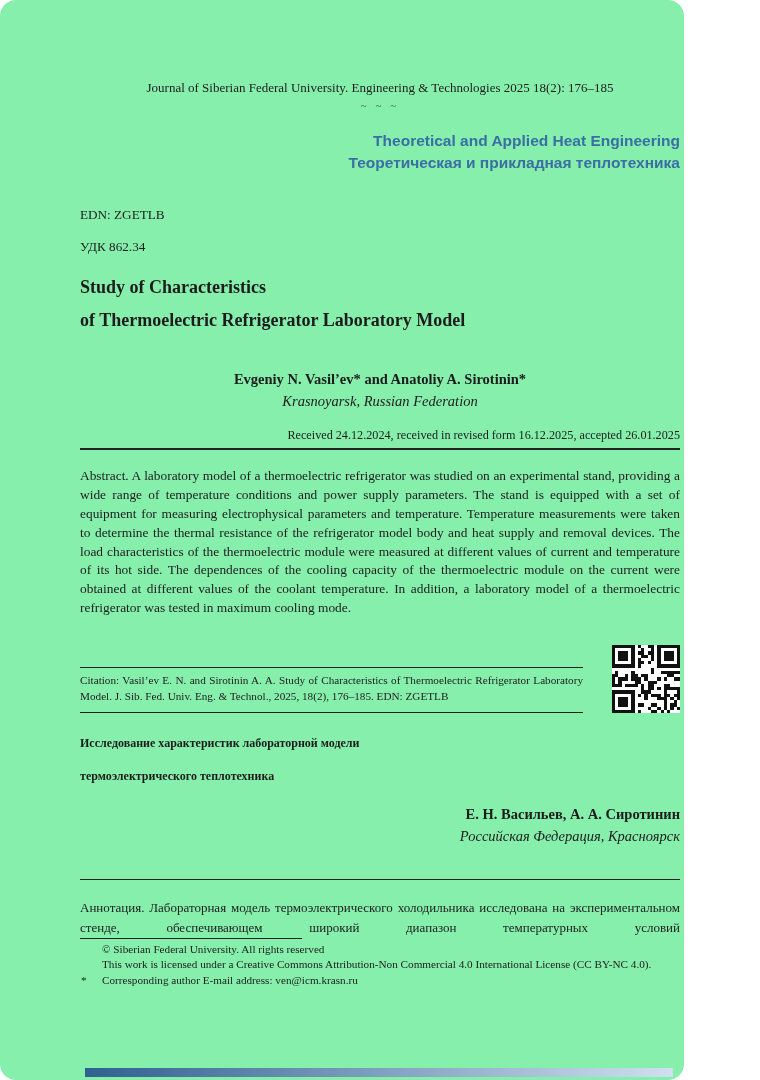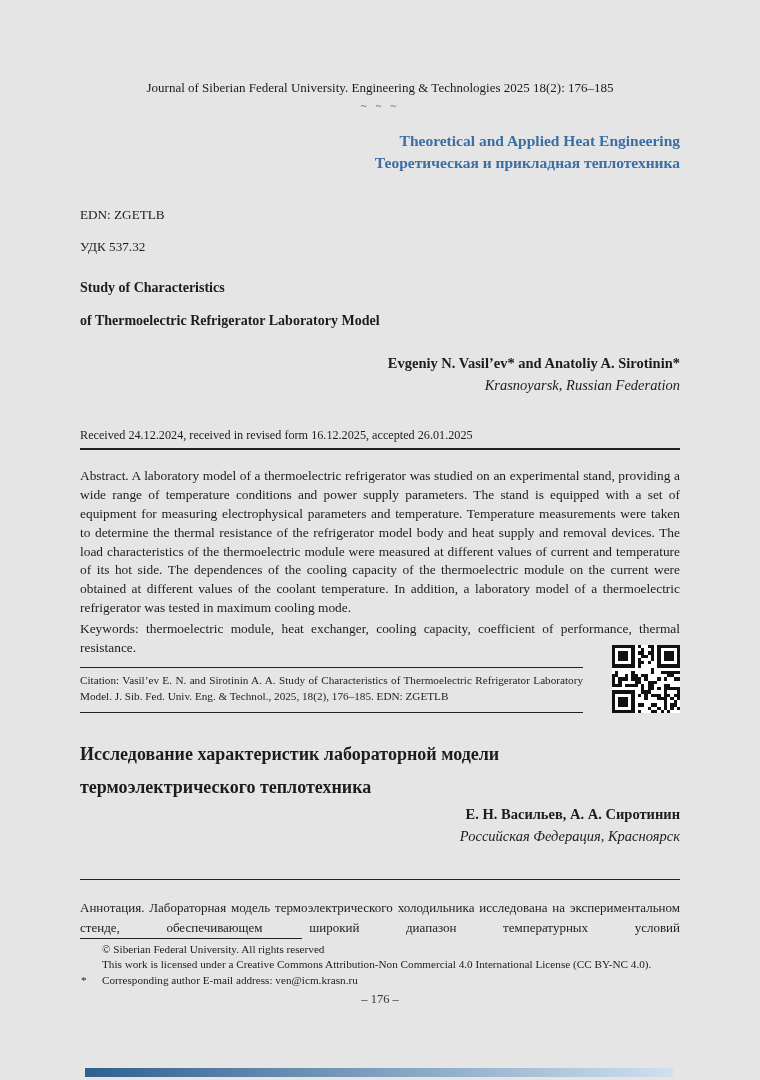--- a/index.html
+++ b/index.html
@@ -1,48 +1,48 @@
 <!DOCTYPE html>
 <html><head>
 <meta charset="utf-8">
 <style>
   html,body{margin:0;padding:0;background:#ffffff;}
-  .page{position:relative;width:760px;height:1080px;background:#e5e5e5;overflow:hidden;
-        font-family:"Liberation Serif",serif;color:#1c1c1c;}
+  .page{position:relative;width:684px;height:1080px;background:#86efac;overflow:hidden;
+        font-family:"Liberation Serif",serif;color:#1c1c1c;border-radius:16px;}
   .blk{position:absolute;left:80px;width:600px;}
 
   .journal-line{top:80px;text-align:center;font-size:13px;}
   .tildes{top:99px;text-align:center;font-size:11px;letter-spacing:3px;color:#555;}
 
   .rubric{top:130px;text-align:right;font-family:"Liberation Sans",sans-serif;
           font-weight:bold;font-size:15.5px;line-height:22px;}
 
   .edn{top:207px;font-size:13.2px;}
   .udk{top:239px;font-size:13.2px;}
 
-  .title-en{top:271px;font-size:14px;font-weight:bold;line-height:33px;}
-
-  .authors-en{top:352px;text-align:right;font-size:14.5px;line-height:22px;}
+  .title-en{top:271px;font-size:18px;font-weight:bold;line-height:33px;}
+
+  .authors-en{top:368px;text-align:center;font-size:14.5px;line-height:22px;}
   .authors-name{font-weight:bold;}
   .authors-aff{font-style:italic;}
 
-  .received{top:428px;text-align:left;font-size:12.2px;font-family:Liberation Serif, serif;}
+  .received{top:428px;text-align:right;font-size:12.2px;font-family:Liberation Serif, serif;}
   .rule{height:0;border-top:2px solid #222;}
   .rule1{top:448px;}
   .abstract{top:454px;font-size:13.4px;line-height:18.8px;text-align:justify;}
   .bold{font-weight:normal;}
   .keywords{top:606px;font-size:13.4px;line-height:19px;text-align:justify;}
 
   .citation-row{top:646px;display:flex;justify-content:space-between;align-items:flex-end;}
   .citation-text{width:503px;font-size:11.2px;line-height:15.5px;text-align:justify;
                  border-top:1.5px solid #222;border-bottom:1.5px solid #222;
                  padding:5px 0 8px 0;}
   .qr{width:68px;height:68px;margin-top:-1px;}
 
-  .title-ru{top:727px;font-size:18px;font-weight:bold;line-height:33px;margin-top:11px;}
+  .title-ru{top:727px;font-size:12px;font-weight:bold;line-height:33px;}
   .authors-ru{top:803px;text-align:right;font-size:14.5px;line-height:22px;}
 
   .rule2{top:879px;border-top:1.5px solid #222;}
   .annotation{top:885px;font-size:13px;line-height:19.5px;text-align:justify;text-align-last:justify;}
 
   .footnote-rule{top:938px;width:222px;border-top:1.5px solid #222;}
   .footnotes{top:942px;font-size:11.2px;line-height:15.3px;}
   .fn{position:relative;padding-left:22px;}
   .fn-star{position:absolute;left:1px;top:0;}
 
@@ -51,44 +51,43 @@
   .accent-bar{position:absolute;left:85px;top:1068px;width:588px;height:9px;}
 </style>
 </head>
 <body>
 
 <div class="page">
 
   <div class="blk journal-line">Journal of Siberian Federal University. Engineering &amp; Technologies 2025 18(2): 176–185</div>
   <div class="blk tildes">~ ~ ~</div>
 
-  <div class="blk rubric" style="color: rgb(58, 110, 165); font-family: Liberation Serif, serif;">
+  <div class="blk rubric" style="color: rgb(58, 110, 165);">
     <div>Theoretical and Applied Heat Engineering</div>
     <div>Теоретическая и прикладная теплотехника</div>
   </div>
 
   <div class="blk edn">EDN: ZGETLB</div>
-  <div class="blk udk">УДК 537.32</div>
+  <div class="blk udk">УДК 862.34</div>
 
   <div class="blk title-en">
     <div>Study of Characteristics</div>
     <div>of Thermoelectric Refrigerator Laboratory Model</div>
   </div>
 
   <div class="blk authors-en">
     <div class="authors-name">Evgeniy N. Vasil’ev* and Anatoliy A. Sirotinin*</div>
     <div class="authors-aff">Krasnoyarsk, Russian Federation</div>
   </div>
 
   <div class="blk received">Received 24.12.2024, received in revised form 16.12.2025, accepted 26.01.2025</div>
   <div class="blk rule rule1"></div>
 
   <p class="blk abstract"><span class="bold">Abstract.</span><span> A laboratory model of a thermoelectric refrigerator was studied on an experimental stand, providing a wide range of temperature conditions and power supply parameters. The stand is equipped with a set of equipment for measuring electrophysical parameters and temperature. Temperature measurements were taken to determine the thermal resistance of the refrigerator model body and heat supply and removal devices. The load characteristics of the thermoelectric module were measured at different values of current and temperature of its hot side. The dependences of the cooling capacity of the thermoelectric module on the current were obtained at different values of the coolant temperature. In addition, a laboratory model of a thermoelectric refrigerator was tested in maximum cooling mode.</span></p>
 
-  <p class="blk keywords"><span class="bold">Keywords:</span><span> thermoelectric module, heat exchanger, cooling capacity, coefficient of performance, thermal resistance.</span></p>
 
   <div class="blk citation-row">
     <div class="citation-text">Citation: Vasil’ev E. N. and Sirotinin A. A. Study of Characteristics of Thermoelectric Refrigerator Laboratory Model. J. Sib. Fed. Univ. Eng. &amp; Technol., 2025, 18(2), 176–185. EDN: ZGETLB</div>
     <svg class="qr" viewBox="0 0 21 21" shape-rendering="crispEdges" xmlns="http://www.w3.org/2000/svg">
         <rect x="0" y="0" width="21" height="21" fill="#ffffff"></rect>
         <rect x="0" y="0" width="1" height="1" fill="#111"></rect>
         <rect x="1" y="0" width="1" height="1" fill="#111"></rect>
         <rect x="2" y="0" width="1" height="1" fill="#111"></rect>
         <rect x="3" y="0" width="1" height="1" fill="#111"></rect>
         <rect x="4" y="0" width="1" height="1" fill="#111"></rect>
@@ -320,16 +319,15 @@
   <p class="blk annotation"><span class="bold">Аннотация.</span><span> Лабораторная модель термоэлектрического холодильника исследована на экспериментальном стенде, обеспечивающем широкий диапазон температурных условий</span></p>
 
   <div class="blk footnote-rule"></div>
 
   <div class="blk footnotes">
     <div class="fn"><span>© Siberian Federal University. All rights reserved</span></div>
     <div class="fn"><span>This work is licensed under a Creative Commons Attribution-Non Commercial 4.0 International License (CC BY-NC 4.0).</span></div>
     <div class="fn"><span class="fn-star">*</span><span>Corresponding author E-mail address: ven@icm.krasn.ru</span></div>
   </div>
 
-  <div class="blk pagenum">– 176 –</div>
 
   <div class="accent-bar" style="background: linear-gradient(to right, rgb(47, 96, 143), rgb(207, 224, 239));"></div>
 </div>
 
 </body></html>

